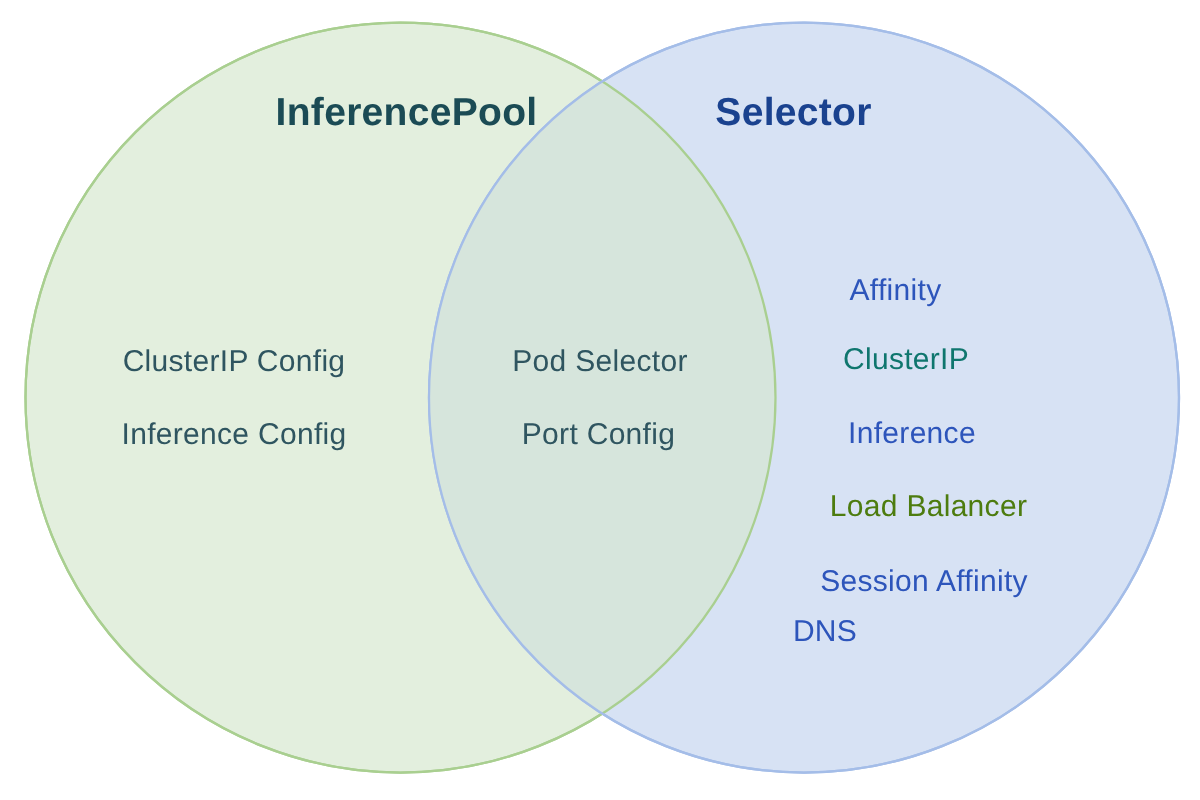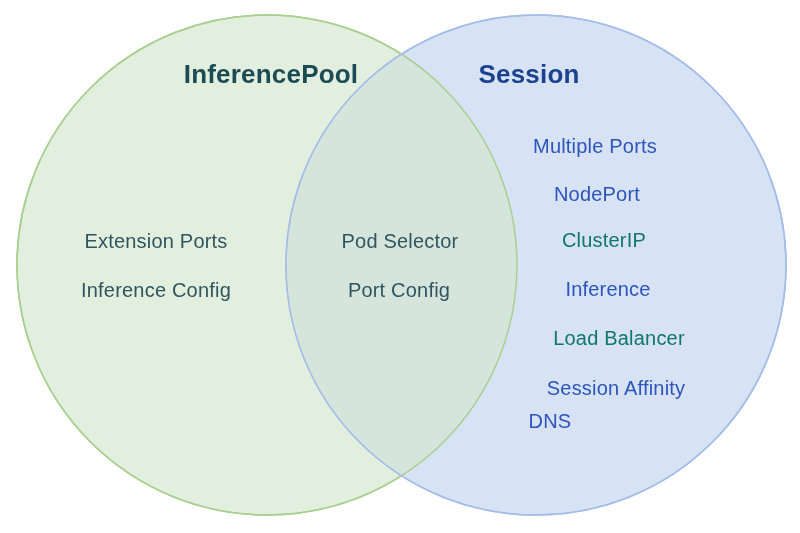--- a/index.html
+++ b/index.html
@@ -54,37 +54,36 @@
     <circle cx="536" cy="265" r="250" stroke-width="1.5" fill="#d7e2f4" stroke="#a4bde8"></circle>
 
     <circle cx="536" cy="265" r="250" clip-path="url(#clip-left-circle)" stroke="none" fill="#d6e5dc"></circle>
 
     <circle cx="267" cy="265" r="250" fill="none" stroke-width="1.5" stroke="#a9cf90"></circle>
     <circle cx="536" cy="265" r="250" fill="none" stroke-width="1.5" stroke="#a4bde8"></circle>
   </svg>
 
   <div class="label title" style="left: 271px; top: 74px; color: rgb(27, 75, 85);">InferencePool</div>
 
-  <div class="label title" style="left: 529px; top: 74px; color: rgb(26, 66, 143);">Session</div>
+  <div class="label title" style="left: 529px; top: 74px; color: rgb(26, 66, 143);">Selector</div>
 
-  <div class="label item" style="left: 156px; top: 241px; color: rgb(47, 85, 96);">Extension Ports</div>
+  <div class="label item" style="left: 156px; top: 241px; color: rgb(47, 85, 96);">ClusterIP Config</div>
 
   <div class="label item" style="left: 400px; top: 241px; color: rgb(47, 85, 96);">Pod Selector</div>
 
   <div class="label item" style="left: 156px; top: 290px; color: rgb(47, 85, 96);">Inference Config</div>
 
   <div class="label item" style="left: 399px; top: 290px; color: rgb(47, 85, 96); text-align: center;">Port Config</div>
 
-  <div class="label item" style="left: 595px; top: 146px; color: rgb(45, 85, 187);">Multiple Ports</div>
 
-  <div class="label item" style="left: 597px; top: 194px; color: rgb(45, 85, 187);">NodePort</div>
+  <div class="label item" style="left: 597px; top: 194px; color: rgb(45, 85, 187);">Affinity</div>
 
   <div class="label item" style="left: 604px; top: 240px; color: #0f766e;">ClusterIP</div>
 
   <div class="label item" style="left: 608px; top: 289px; color: rgb(45, 85, 187);">Inference</div>
 
-  <div class="label item" style="left: 619px; top: 338px; color: #0f766e;">Load Balancer</div>
+  <div class="label item" style="left: 619px; top: 338px; color: #4d7c0f;">Load Balancer</div>
 
   <div class="label item" style="left: 616px; top: 388px; color: rgb(45, 85, 187);">Session Affinity</div>
 
   <div class="label item" style="left: 550px; top: 421px; color: rgb(45, 85, 187); text-align: center;">DNS</div>
 
 </div>
 
 </body></html>

